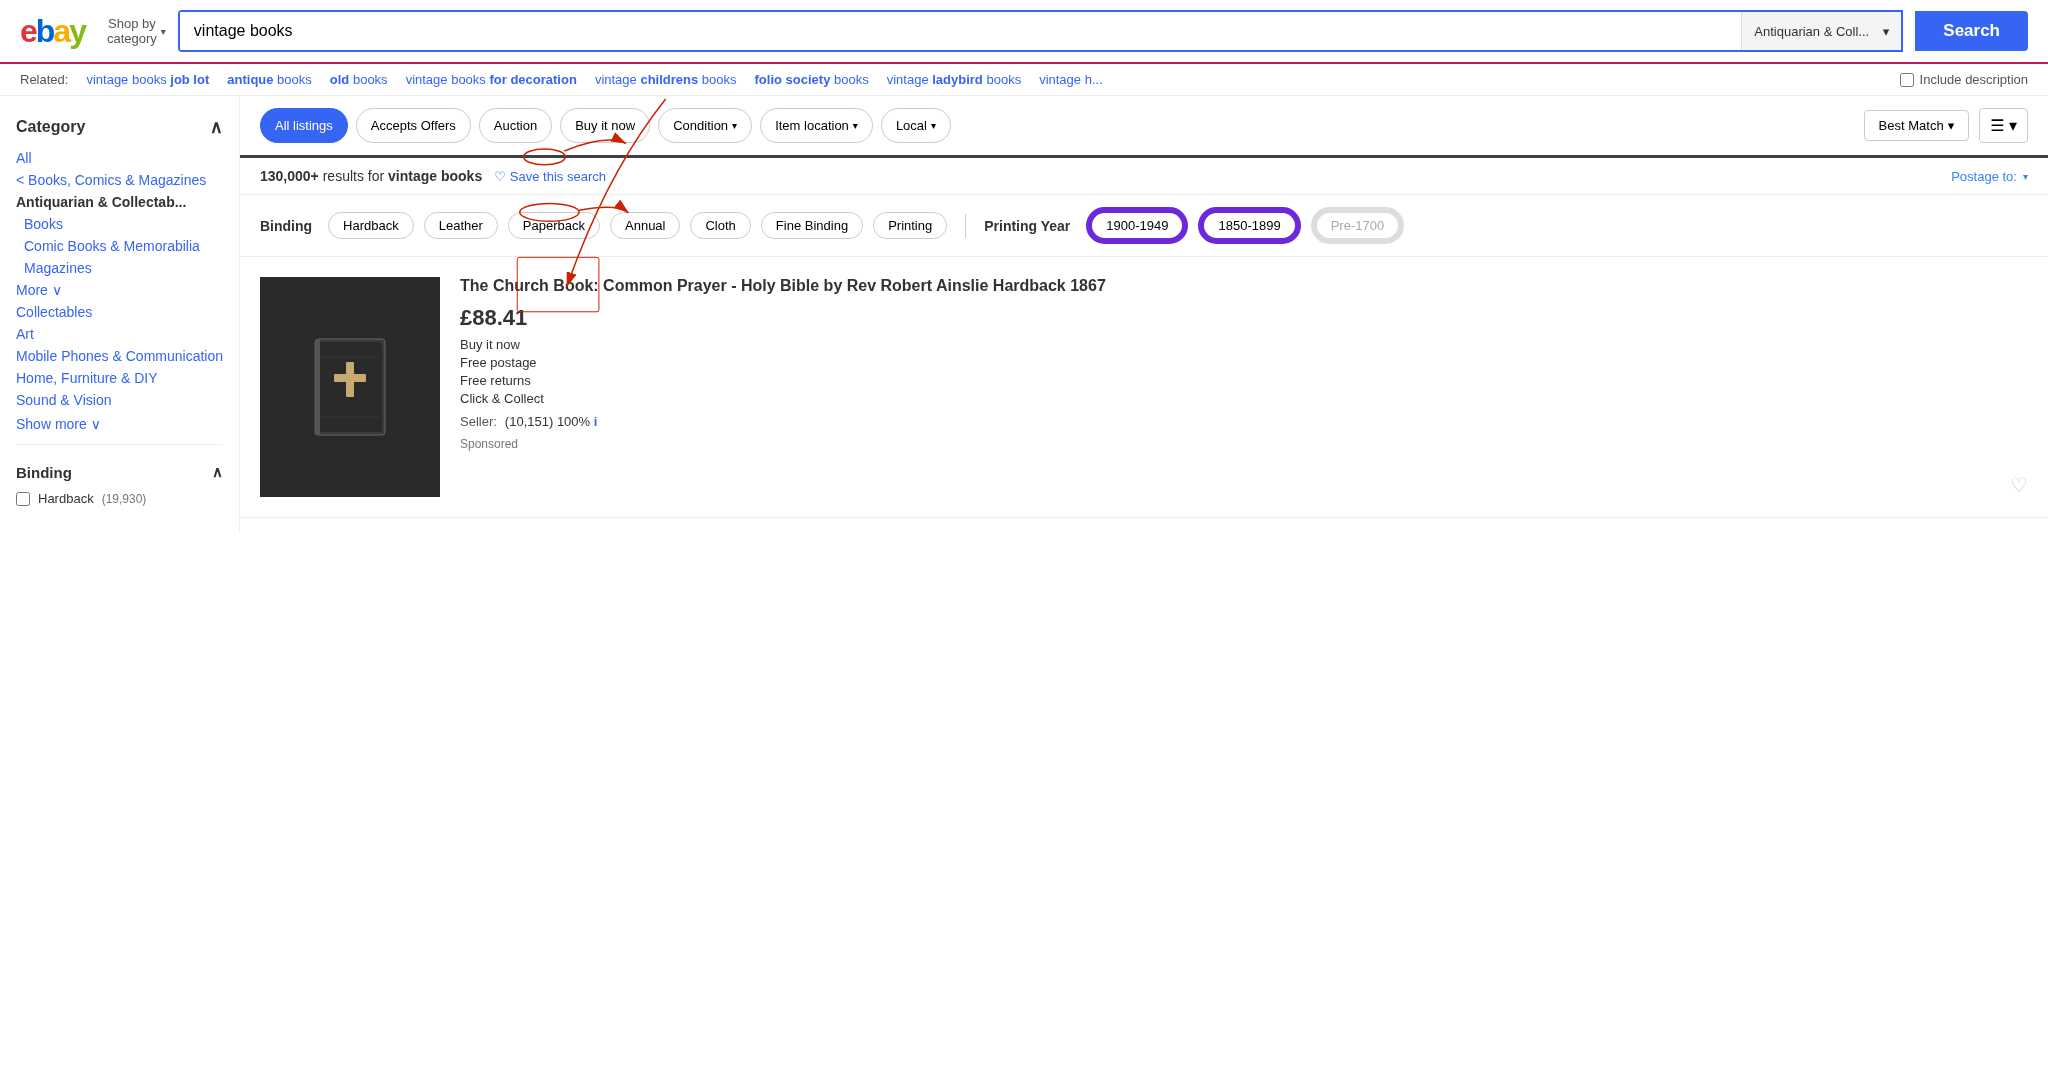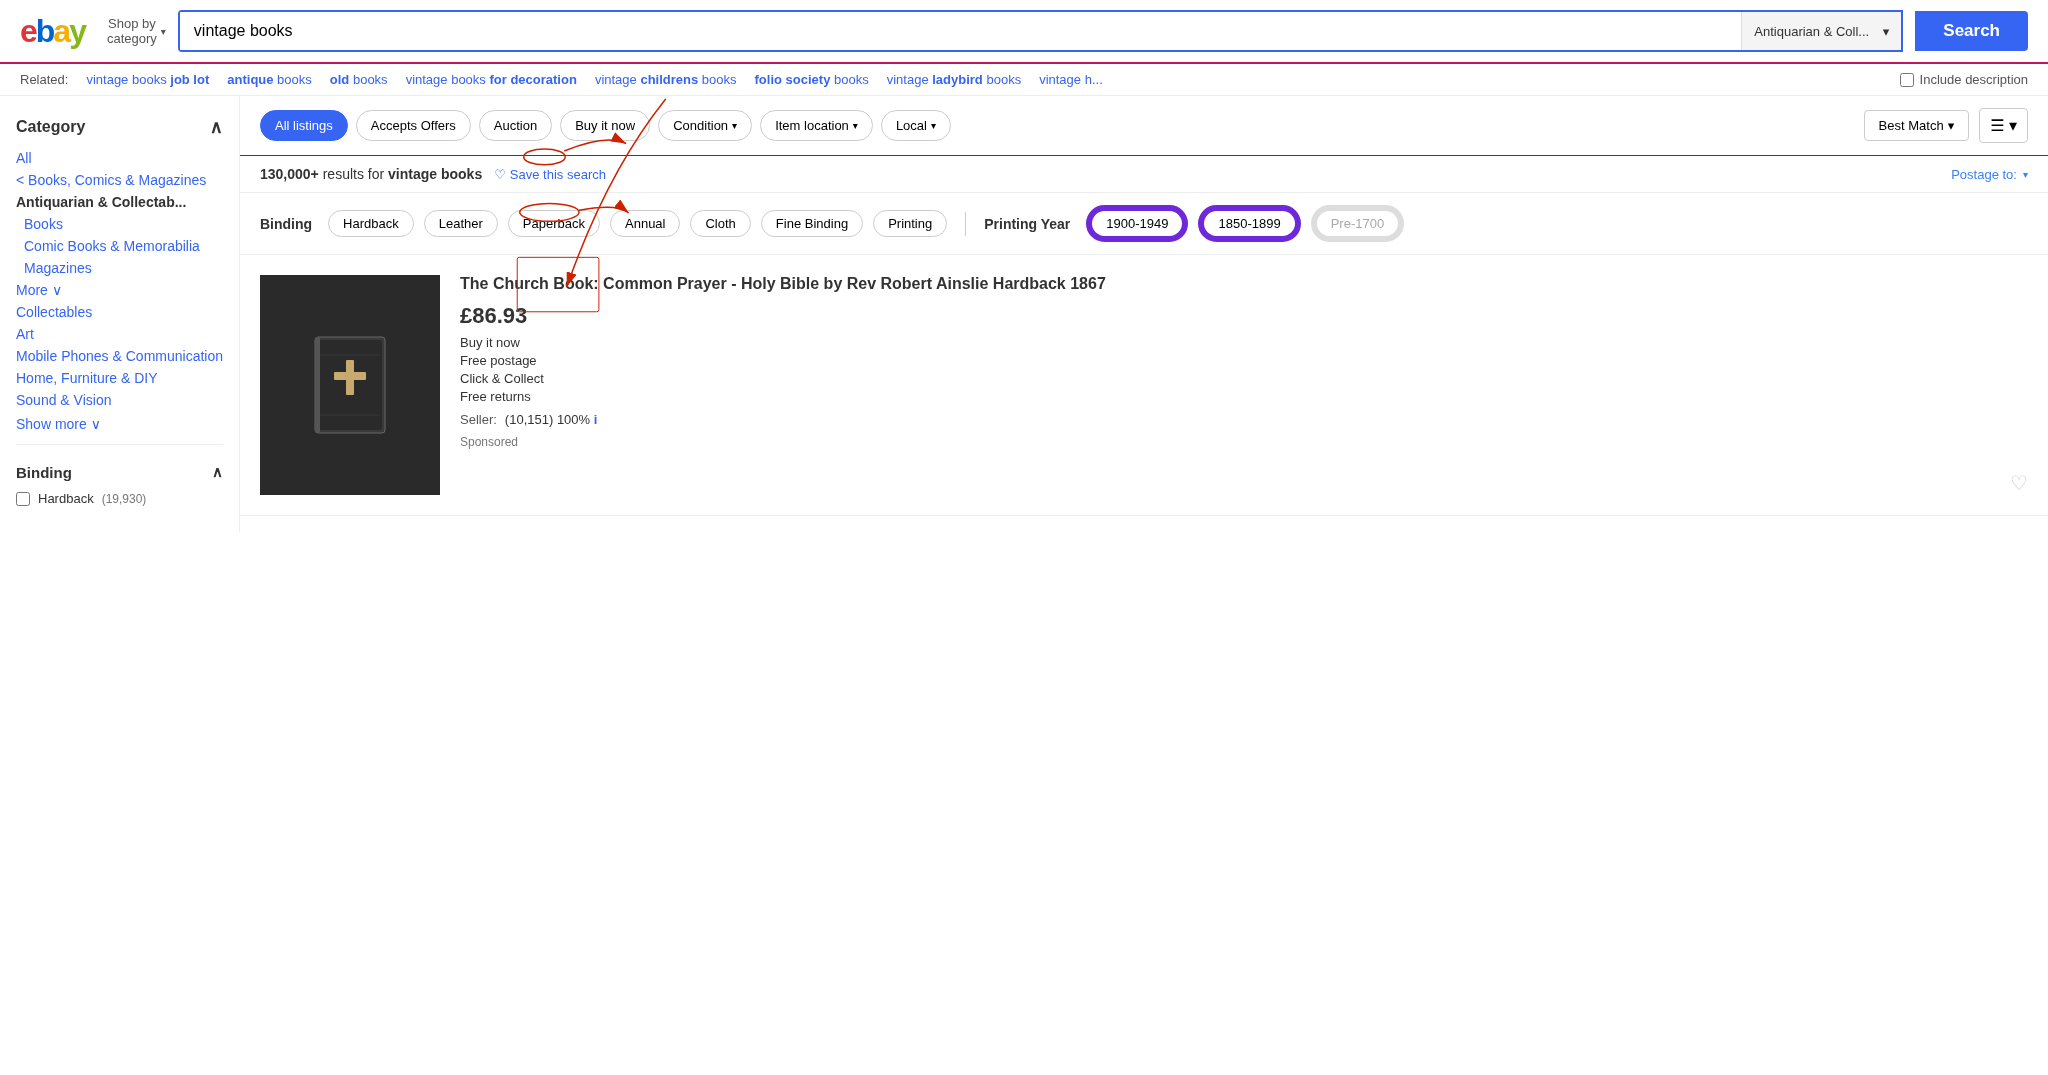--- a/index.html
+++ b/index.html
@@ -47,21 +47,21 @@
     .filter-section { margin-top: 18px; }
     .filter-title { font-size: 15px; font-weight: bold; display: flex; justify-content: space-between; align-items: center; margin-bottom: 10px; }
     .checkbox-row { display: flex; align-items: center; gap: 8px; font-size: 13px; margin-bottom: 6px; }
     .checkbox-row input { width: 14px; height: 14px; }
     .checkbox-count { color: #777; font-size: 12px; }
 
     
     .content { flex: 1; padding: 0; }
 
     
-    .filter-bar { display: flex; align-items: center; padding: 12px 20px; gap: 8px; border-bottom: 1px solid #404040; flex-wrap: wrap; }
+    .filter-bar { display: flex; padding: 12px 20px; gap: 8px; border-bottom: 3px solid #404040; flex-wrap: wrap; }
     .filter-btn { padding: 7px 14px; border-radius: 20px; border: 1px solid #ccc; background: #fff; font-size: 13px; cursor: pointer; display: flex; align-items: center; gap: 4px; white-space: nowrap; }
     .filter-btn.active { background: #3665f3; color: #fff; border-color: #3665f3; }
     .filter-btn-arrow { font-size: 10px; }
 
     .sort-area { margin-left: auto; display: flex; align-items: center; gap: 10px; }
     .sort-btn { padding: 7px 14px; border-radius: 4px; border: 1px solid #ccc; background: #fff; font-size: 13px; cursor: pointer; display: flex; align-items: center; gap: 4px; }
     .view-btn { padding: 7px 10px; border-radius: 4px; border: 1px solid #ccc; background: #fff; cursor: pointer; font-size: 16px; }
 
     
     .results-bar { display: flex; align-items: center; padding: 10px 20px; gap: 12px; border-bottom: 1px solid #eee; }
@@ -263,25 +263,25 @@
 
             <line x1="10" y1="20" x2="70" y2="20" stroke="#444" stroke-width="0.5"></line>
             <line x1="10" y1="80" x2="70" y2="80" stroke="#444" stroke-width="0.5"></line>
 
             <rect x="5" y="2" width="5" height="96" rx="2" fill="#555"></rect>
           </svg>
         </div>
 
         <div class="listing-details">
           <div class="listing-title">The Church Book: Common Prayer - Holy Bible by Rev Robert Ainslie Hardback 1867</div>
-          <div class="listing-price">£86.93</div>
+          <div class="listing-price">£88.41</div>
           <div class="listing-meta">Buy it now</div>
           <div class="listing-meta">Free postage</div>
+          <div class="listing-meta">Free returns</div>
           <div class="listing-meta">Click &amp; Collect</div>
-          <div class="listing-meta">Free returns</div>
           <div class="listing-seller">
             <span>Seller:</span>
             <span class="seller-rating">
               <span>(10,151) 100%</span>
               <span style="color:#3665f3;font-weight:bold;">i</span>
             </span>
           </div>
           <div class="listing-sponsored">Sponsored</div>
         </div>
 

